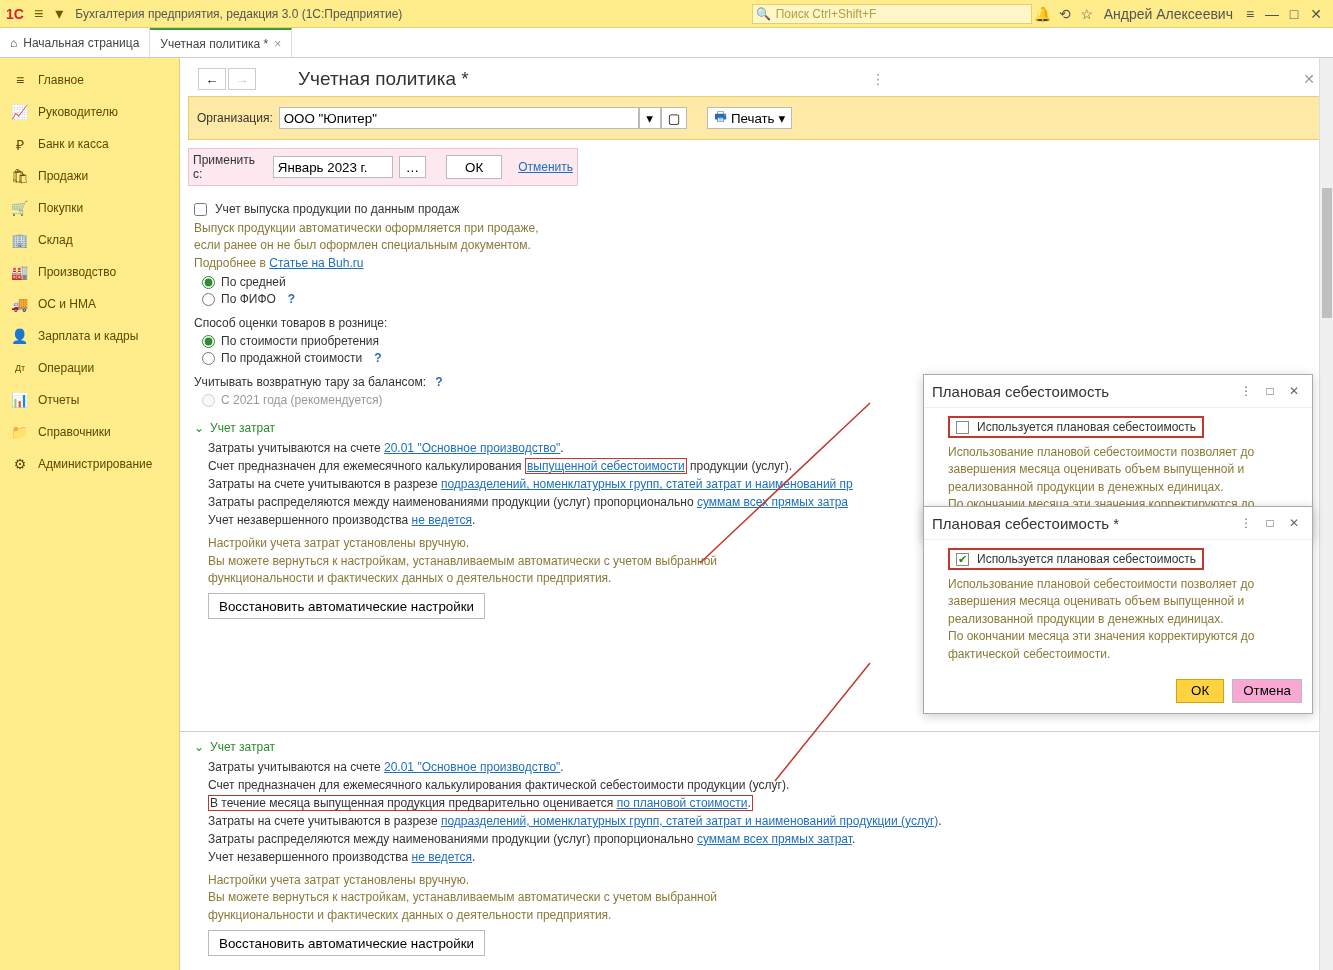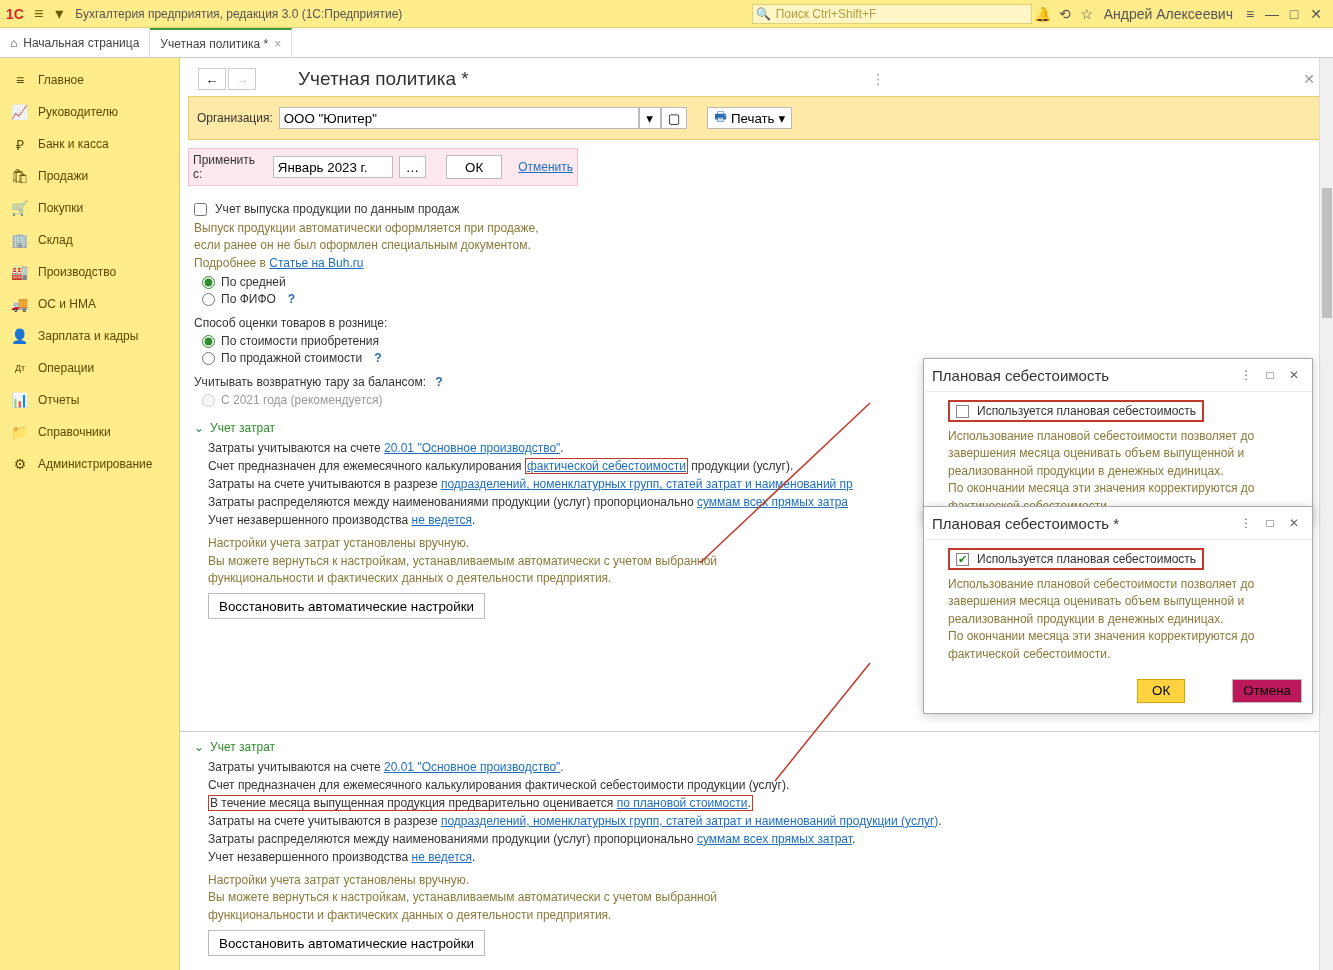--- a/index.html
+++ b/index.html
@@ -67,21 +67,21 @@
   
   .popup { position: absolute; background: #fff; border: 1px solid #aaa; box-shadow: 0 2px 10px rgba(0,0,0,0.2); width: 390px; }
   .popup-head { display: flex; align-items: center; padding: 6px 8px; border-bottom: 1px solid #eee; }
   .popup-title { font-size: 15px; color: #333; }
   .popup-head .pbtn { width: 20px; height: 20px; display: flex; align-items: center; justify-content: center; color: #666; cursor: pointer; margin-left: 4px; }
   .popup-body { padding: 8px 24px; }
   .ck-outline { display: inline-flex; align-items: center; gap: 8px; border: 2px solid #c0392b; padding: 2px 6px; }
   .chk { width: 13px; height: 13px; border: 1px solid #888; display: inline-flex; align-items: center; justify-content: center; font-size: 11px; color: #1a8a1a; }
   .popup-actions { display: flex; justify-content: flex-end; gap: 8px; padding: 8px 10px 10px 10px; }
   .btn-yellow { background: #ffd23f; border: 1px solid #d4a400; height: 24px; padding: 0 14px; cursor: pointer; }
-  .btn-plain { background: #be185d; border: 1px solid #bbb; height: 24px; padding: 0 10px; cursor: pointer; margin-left: 39px; }
+  .btn-plain { background: #f9a8d4; border: 1px solid #bbb; height: 24px; padding: 0 10px; cursor: pointer; }
 
   
   .split { border-top: 1px solid #ccc; margin-top: 10px; padding: 8px 14px 14px 14px; }
 
   
   .red-outline { border: 1px solid #c0392b; padding: 0 1px; }
 
   
   .arrow-line { position: absolute; pointer-events: none; }
 
@@ -246,21 +246,21 @@
           <input type="radio" disabled="" style="">
           <span>С 2021 года (рекомендуется)</span>
         </div>
 
       <div class="collapser">
           <span class="chev">⌄</span>
           <span>Учет затрат</span>
         </div>
       <div class="indent">
         <div class="row"><span>Затраты учитываются на счете </span><a>20.01 "Основное производство"</a><span>.</span></div>
-        <div class="row"><span>Счет предназначен для ежемесячного калькулирования </span><span class="red-outline"><a>фактической себестоимости</a></span><span> продукции (услуг).</span></div>
+        <div class="row"><span>Счет предназначен для ежемесячного калькулирования </span><span class="red-outline"><a>выпущенной себестоимости</a></span><span> продукции (услуг).</span></div>
         <div class="row"><span>Затраты на счете учитываются в разрезе </span><a>подразделений, номенклатурных групп, статей затрат и наименований пр</a></div>
         <div class="row"><span>Затраты распределяются между наименованиями продукции (услуг) пропорционально </span><a>суммам всех прямых затра</a></div>
         <div class="row"><span>Учет незавершенного производства </span><a>не ведется</a><span>.</span></div>
         <div class="hint" style="margin-top:8px;">
           <span>Настройки учета затрат установлены вручную.</span><br>
           <span>Вы можете вернуться к настройкам, устанавливаемым автоматически с учетом выбранной</span><br>
           <span>функциональности и фактических данных о деятельности предприятия.</span>
         </div>
         <button class="btn-outline">Восстановить автоматические настройки</button>
       </div>
@@ -284,21 +284,21 @@
           <span>функциональности и фактических данных о деятельности предприятия.</span>
         </div>
         <button class="btn-outline">Восстановить автоматические настройки</button>
       </div>
     </div>
 
     <div class="scrollbar-stub">
         <div class="scroll-thumb" style="margin-top:130px;"></div>
       </div>
 
-    <div class="popup" style="top:300px; right:20px;">
+    <div class="popup" style="top:316px; right:20px;">
       <div class="popup-head">
         <span class="popup-title">Плановая себестоимость</span>
         <div style="margin-left:auto;display:flex;">
           <div class="pbtn">⋮</div>
           <div class="pbtn">□</div>
           <div class="pbtn">✕</div>
         </div>
       </div>
       <div class="popup-body">
         <span class="ck-outline">

